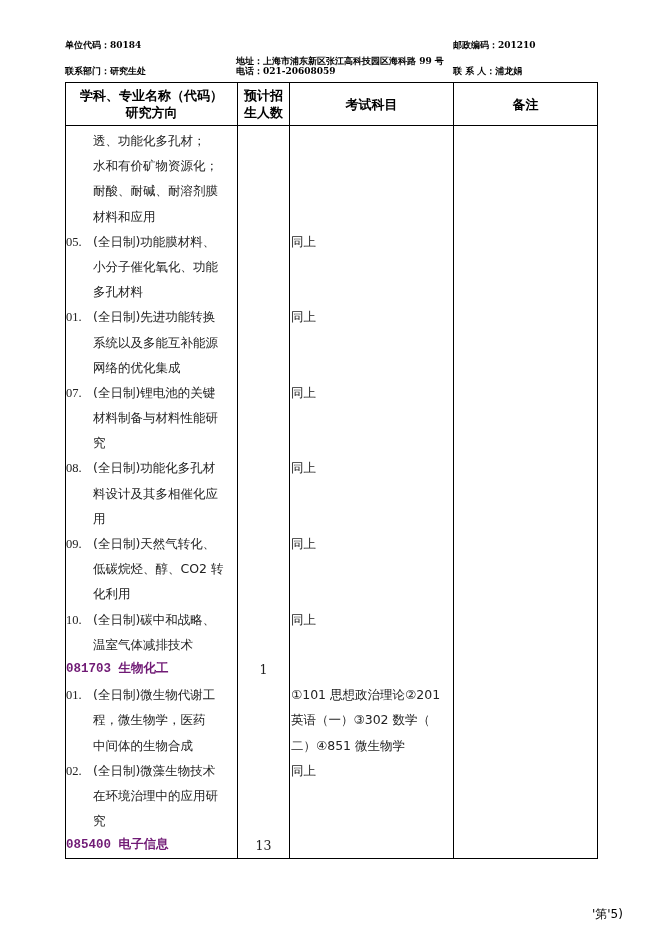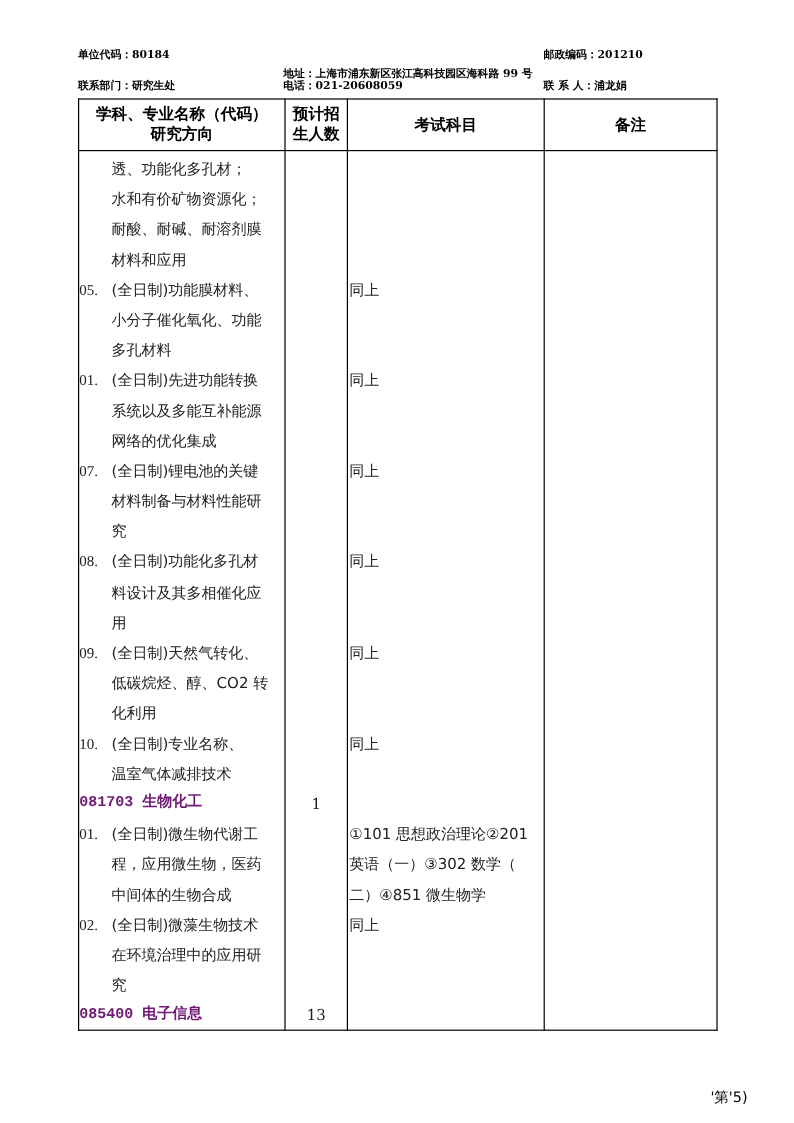--- a/index.html
+++ b/index.html
@@ -84,25 +84,25 @@
           <div class="line cont"><span>网络的优化集成</span></div>
           <div class="line"><span class="num">07.</span><span>(全日制)锂电池的关键</span></div>
           <div class="line cont"><span>材料制备与材料性能研</span></div>
           <div class="line cont"><span>究</span></div>
           <div class="line"><span class="num">08.</span><span>(全日制)功能化多孔材</span></div>
           <div class="line cont"><span>料设计及其多相催化应</span></div>
           <div class="line cont"><span>用</span></div>
           <div class="line"><span class="num">09.</span><span>(全日制)天然气转化、</span></div>
           <div class="line cont"><span>低碳烷烃、醇、CO2  转</span></div>
           <div class="line cont"><span>化利用</span></div>
-          <div class="line"><span class="num">10.</span><span>(全日制)专业名称、</span></div>
+          <div class="line"><span class="num">10.</span><span>(全日制)碳中和战略、</span></div>
           <div class="line cont"><span>温室气体减排技术</span></div>
           <div class="line bold"><span>081703 生物化工</span></div>
           <div class="line"><span class="num">01.</span><span>(全日制)微生物代谢工</span></div>
-          <div class="line cont"><span>程，应用微生物，医药</span></div>
+          <div class="line cont"><span>程，微生物学，医药</span></div>
           <div class="line cont"><span>中间体的生物合成</span></div>
           <div class="line"><span class="num">02.</span><span>(全日制)微藻生物技术</span></div>
           <div class="line cont"><span>在环境治理中的应用研</span></div>
           <div class="line cont"><span>究</span></div>
           <div class="line bold"><span>085400 电子信息</span></div>
         </td>
       <td id="col-count" style="padding-top:2px;">
           <div class="line ctr"></div>
           <div class="line ctr"></div>
           <div class="line ctr"></div>

